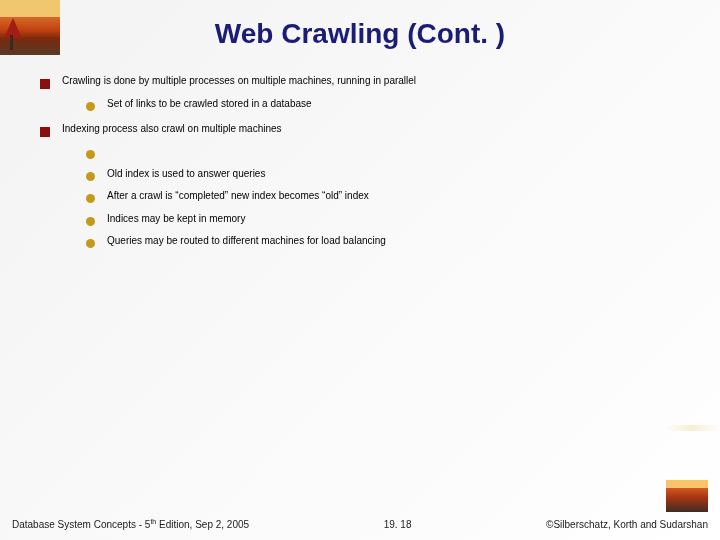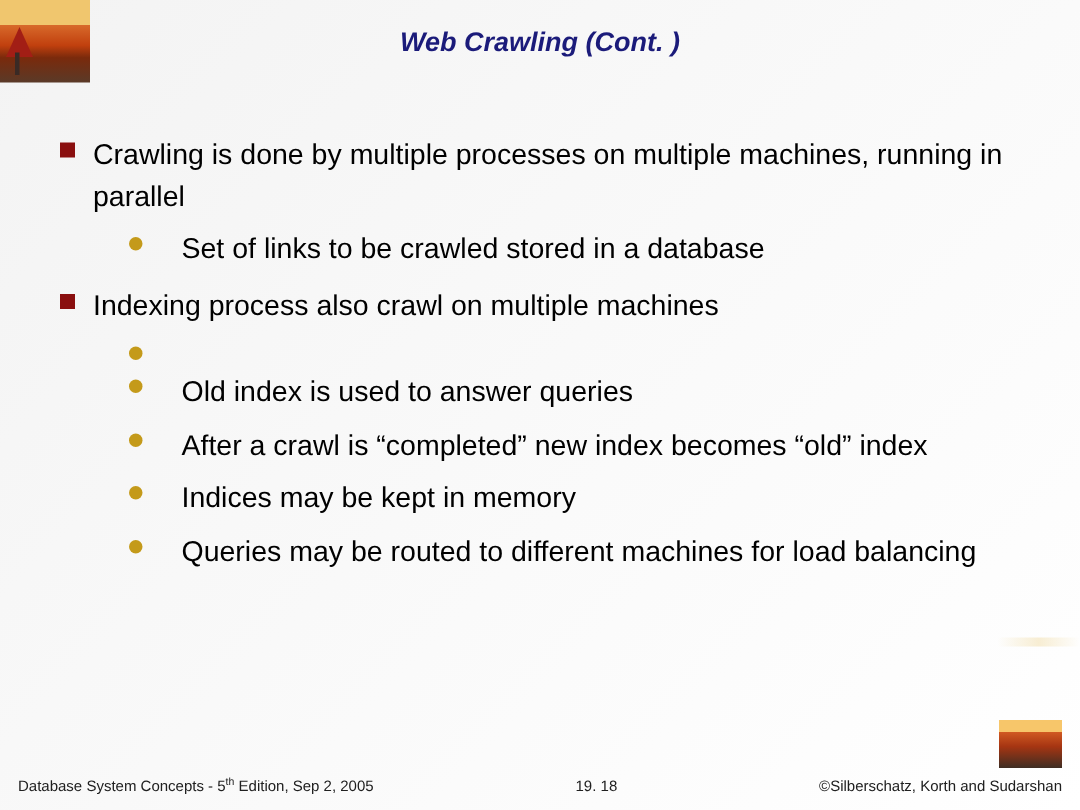--- a/index.html
+++ b/index.html
@@ -45,31 +45,30 @@
     width: 3px;
     height: 15px;
     background: #3a2a25;
   }
   .title {
     position: absolute;
     top: 18px;
     left: 0;
     width: 100%;
     text-align: center;
-    font-size: 18px;
+    font-size: 28px;
     font-weight: bold;
     color: #1b1b7a;
-    font-style: italic;
   }
   .content {
     position: absolute;
-    top: 80px;
+    top: 64px;
     left: 40px;
     right: 30px;
-    font-size: 19px;
+    font-size: 10px;
     color: #000;
     line-height: 1.45;
   }
   .l1 {
     display: flex;
     margin-top: 10px;
     margin-bottom: 4px;
   }
   .l1 .bullet {
     width: 10px;
@@ -77,21 +76,20 @@
     background: #8a0f0f;
     flex: 0 0 10px;
     margin-top: 5px;
     margin-right: 12px;
   }
   .l2 {
     display: flex;
     margin-left: 46px;
     margin-top: 8px;
     margin-bottom: 2px;
-    gap: 14px;
   }
   .l2 .bullet {
     width: 9px;
     height: 9px;
     background: #c49a1a;
     border-radius: 50%;
     flex: 0 0 9px;
     margin-top: 5px;
     margin-right: 12px;
   }

